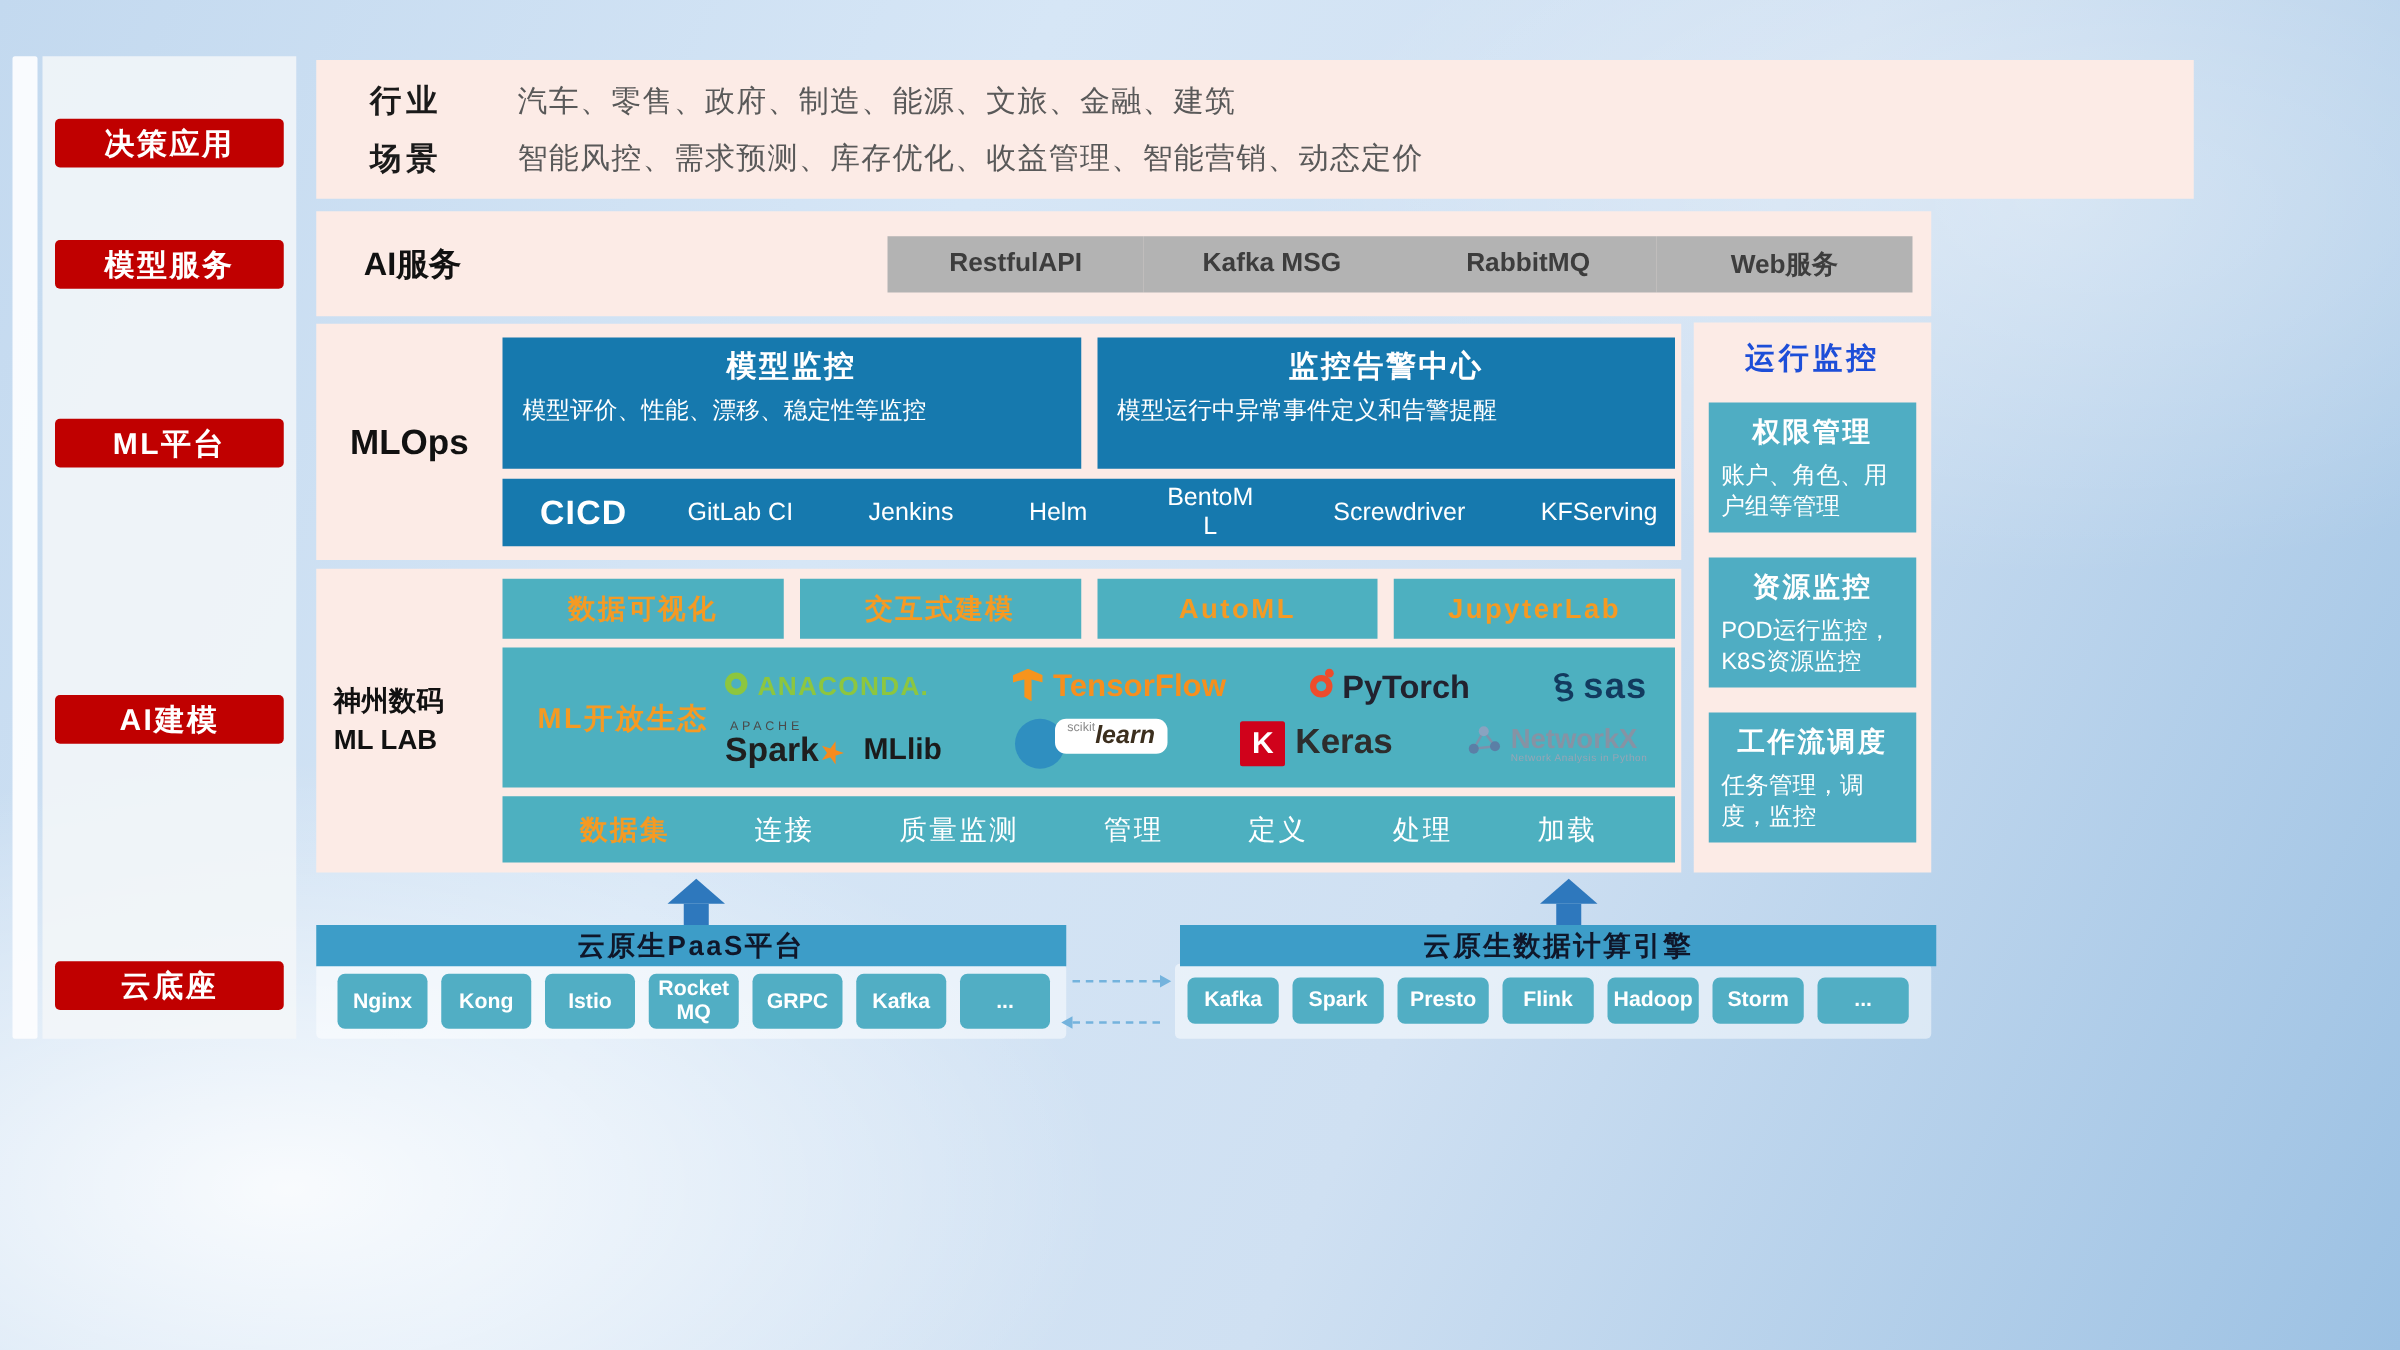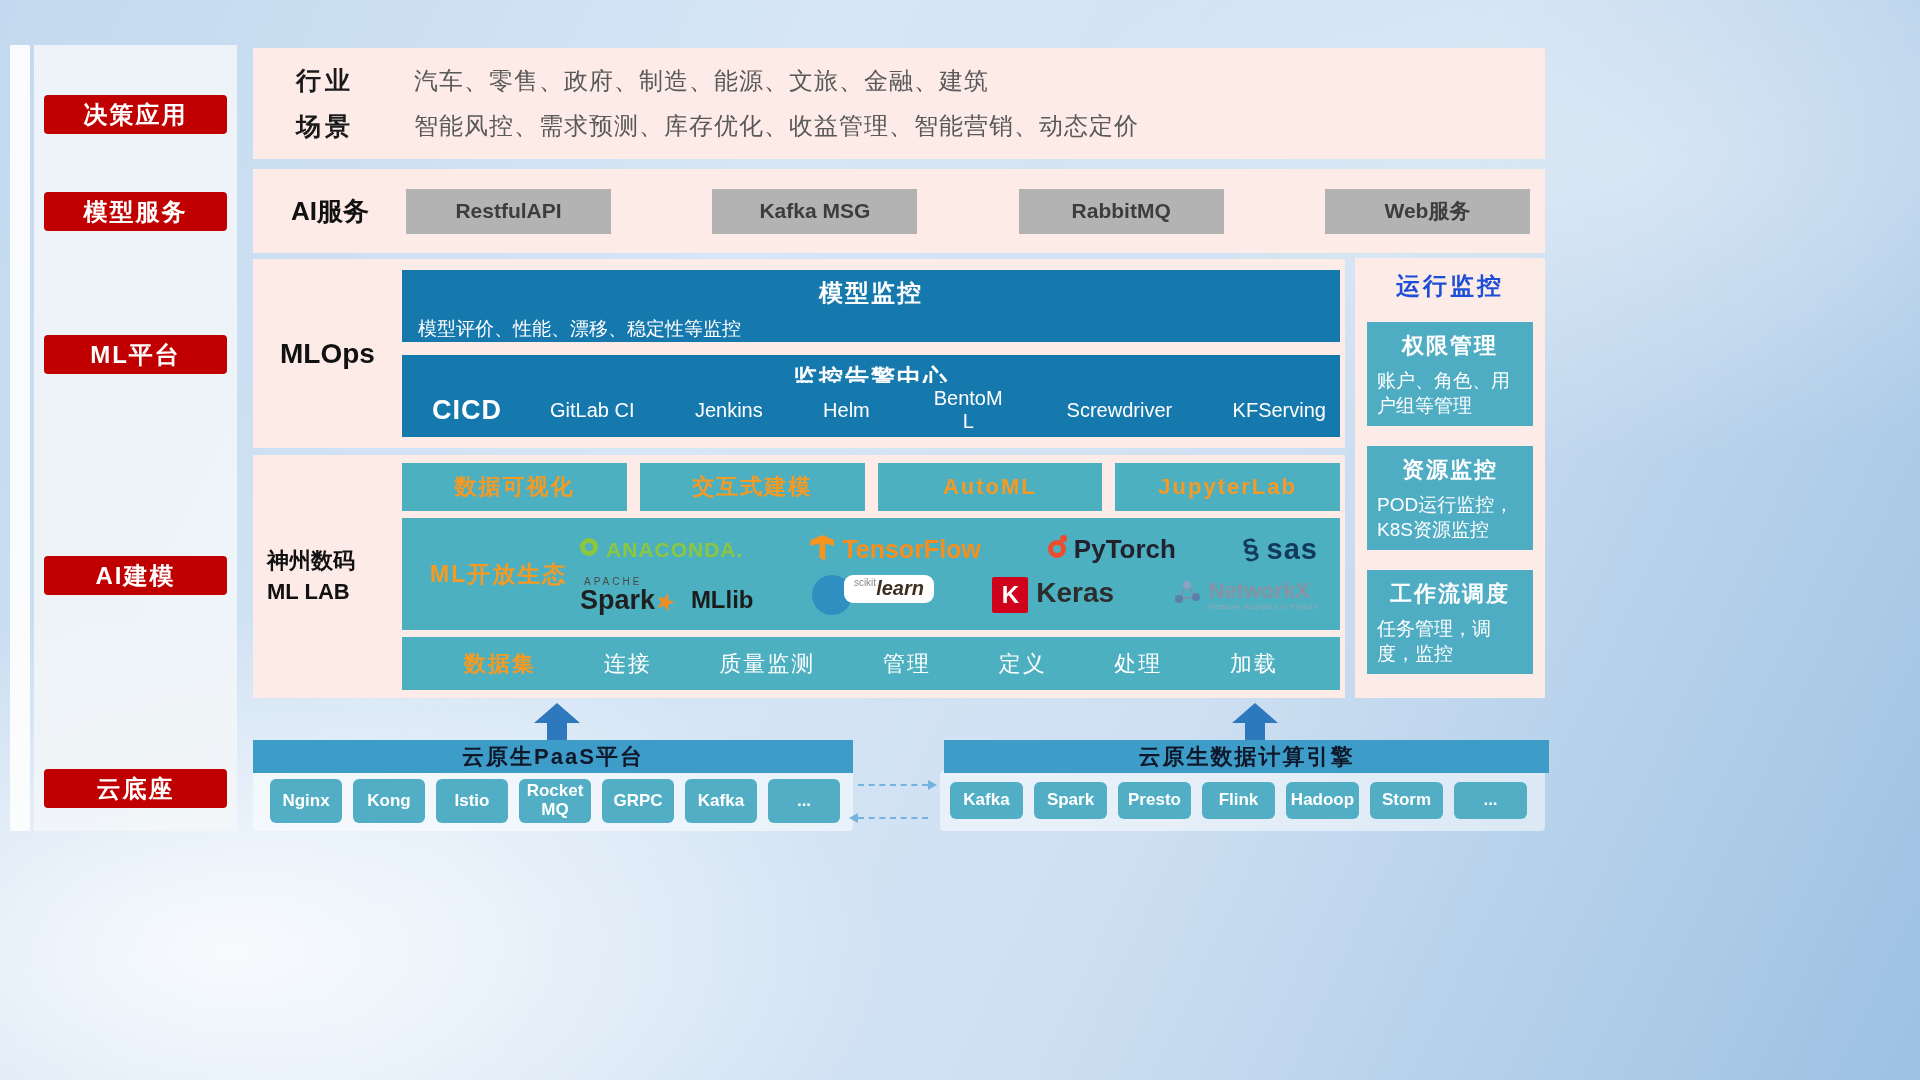--- a/index.html
+++ b/index.html
@@ -21,36 +21,36 @@
   .side-btn {
     position:absolute; left:10px; width:183px; height:39px;
     background:#c00000; color:#fff; font-size:24px; font-weight:bold;
     display:flex; align-items:center; justify-content:center;
     letter-spacing:2px; border-radius:4px; white-space:nowrap; cursor:pointer;
   }
 
   .band { position:absolute; background:#fcebe6; }
 
   
-  .band-industry { left:253px; top:48px; width:1292px; height:111px; display:flex; flex-direction:column; justify-content:space-evenly; padding:4px 0; }
+  .band-industry { left:253px; top:48px; width:1502px; height:111px; display:flex; flex-direction:column; justify-content:space-evenly; padding:4px 0; }
   .ind-row { display:flex; align-items:center; }
   .ind-label { width:118px; margin-left:43px; font-size:25px; font-weight:bold; color:#1a1a1a; letter-spacing:4px; white-space:nowrap; }
   .ind-value { font-size:24px; color:#595959; letter-spacing:1px; white-space:nowrap; }
 
   
   .band-ai { left:253px; top:169px; width:1292px; height:84px; display:flex; align-items:center; }
   .ai-label { margin-left:38px; width:115px; font-size:26px; font-weight:bold; color:#111; white-space:nowrap; }
-  .ai-buttons { flex:1; display:flex; justify-content:space-between; margin-right:15px; }
+  .ai-buttons { flex:1; display:flex; justify-content:flex-end; margin-right:15px; }
   .gray-btn { width:205px; height:45px; background:#b3b3b3; color:#3d3d3d; font-weight:bold; font-size:21px; display:flex; align-items:center; justify-content:center; cursor:pointer; }
 
   
   .band-mlops { left:253px; top:259px; width:1092px; height:189px; display:flex; }
   .mlops-label { width:149px; display:flex; align-items:center; justify-content:center; font-size:28px; font-weight:bold; color:#111; }
   .mlops-content { flex:1; padding:11px 5px 11px 0; display:flex; flex-direction:column; }
-  .mlops-cards { display:flex; gap:13px; height:105px;flex-direction:column; }
+  .mlops-cards { display:flex; gap:13px; height:105px; }
   .blue-card { flex:1; background:#1679ae; color:#fff; padding-top:7px; }
   .card-title { text-align:center; font-size:24px; font-weight:bold; letter-spacing:2px; margin-bottom:7px; }
   .card-desc { font-size:19px; padding:0 16px; line-height:1.35; }
   .cicd-bar { margin-top:8px; flex:1; background:#1679ae; display:flex; align-items:center; color:#fff; padding:0 14px 0 30px; }
   .cicd-label { font-size:27px; font-weight:bold; margin-right:48px; letter-spacing:1px; }
   .cicd-items { flex:1; display:flex; justify-content:space-between; align-items:center; }
   .cicd-items > div { font-size:20px; text-align:center; line-height:1.15; }
   .cicd-items > div:nth-child(2) { max-width:74px; word-break:break-all; }
   .cicd-items > div:nth-child(4) { max-width:76px; word-break:break-all; }
   .cicd-items > div:nth-child(5) { max-width:120px; word-break:break-all; }

